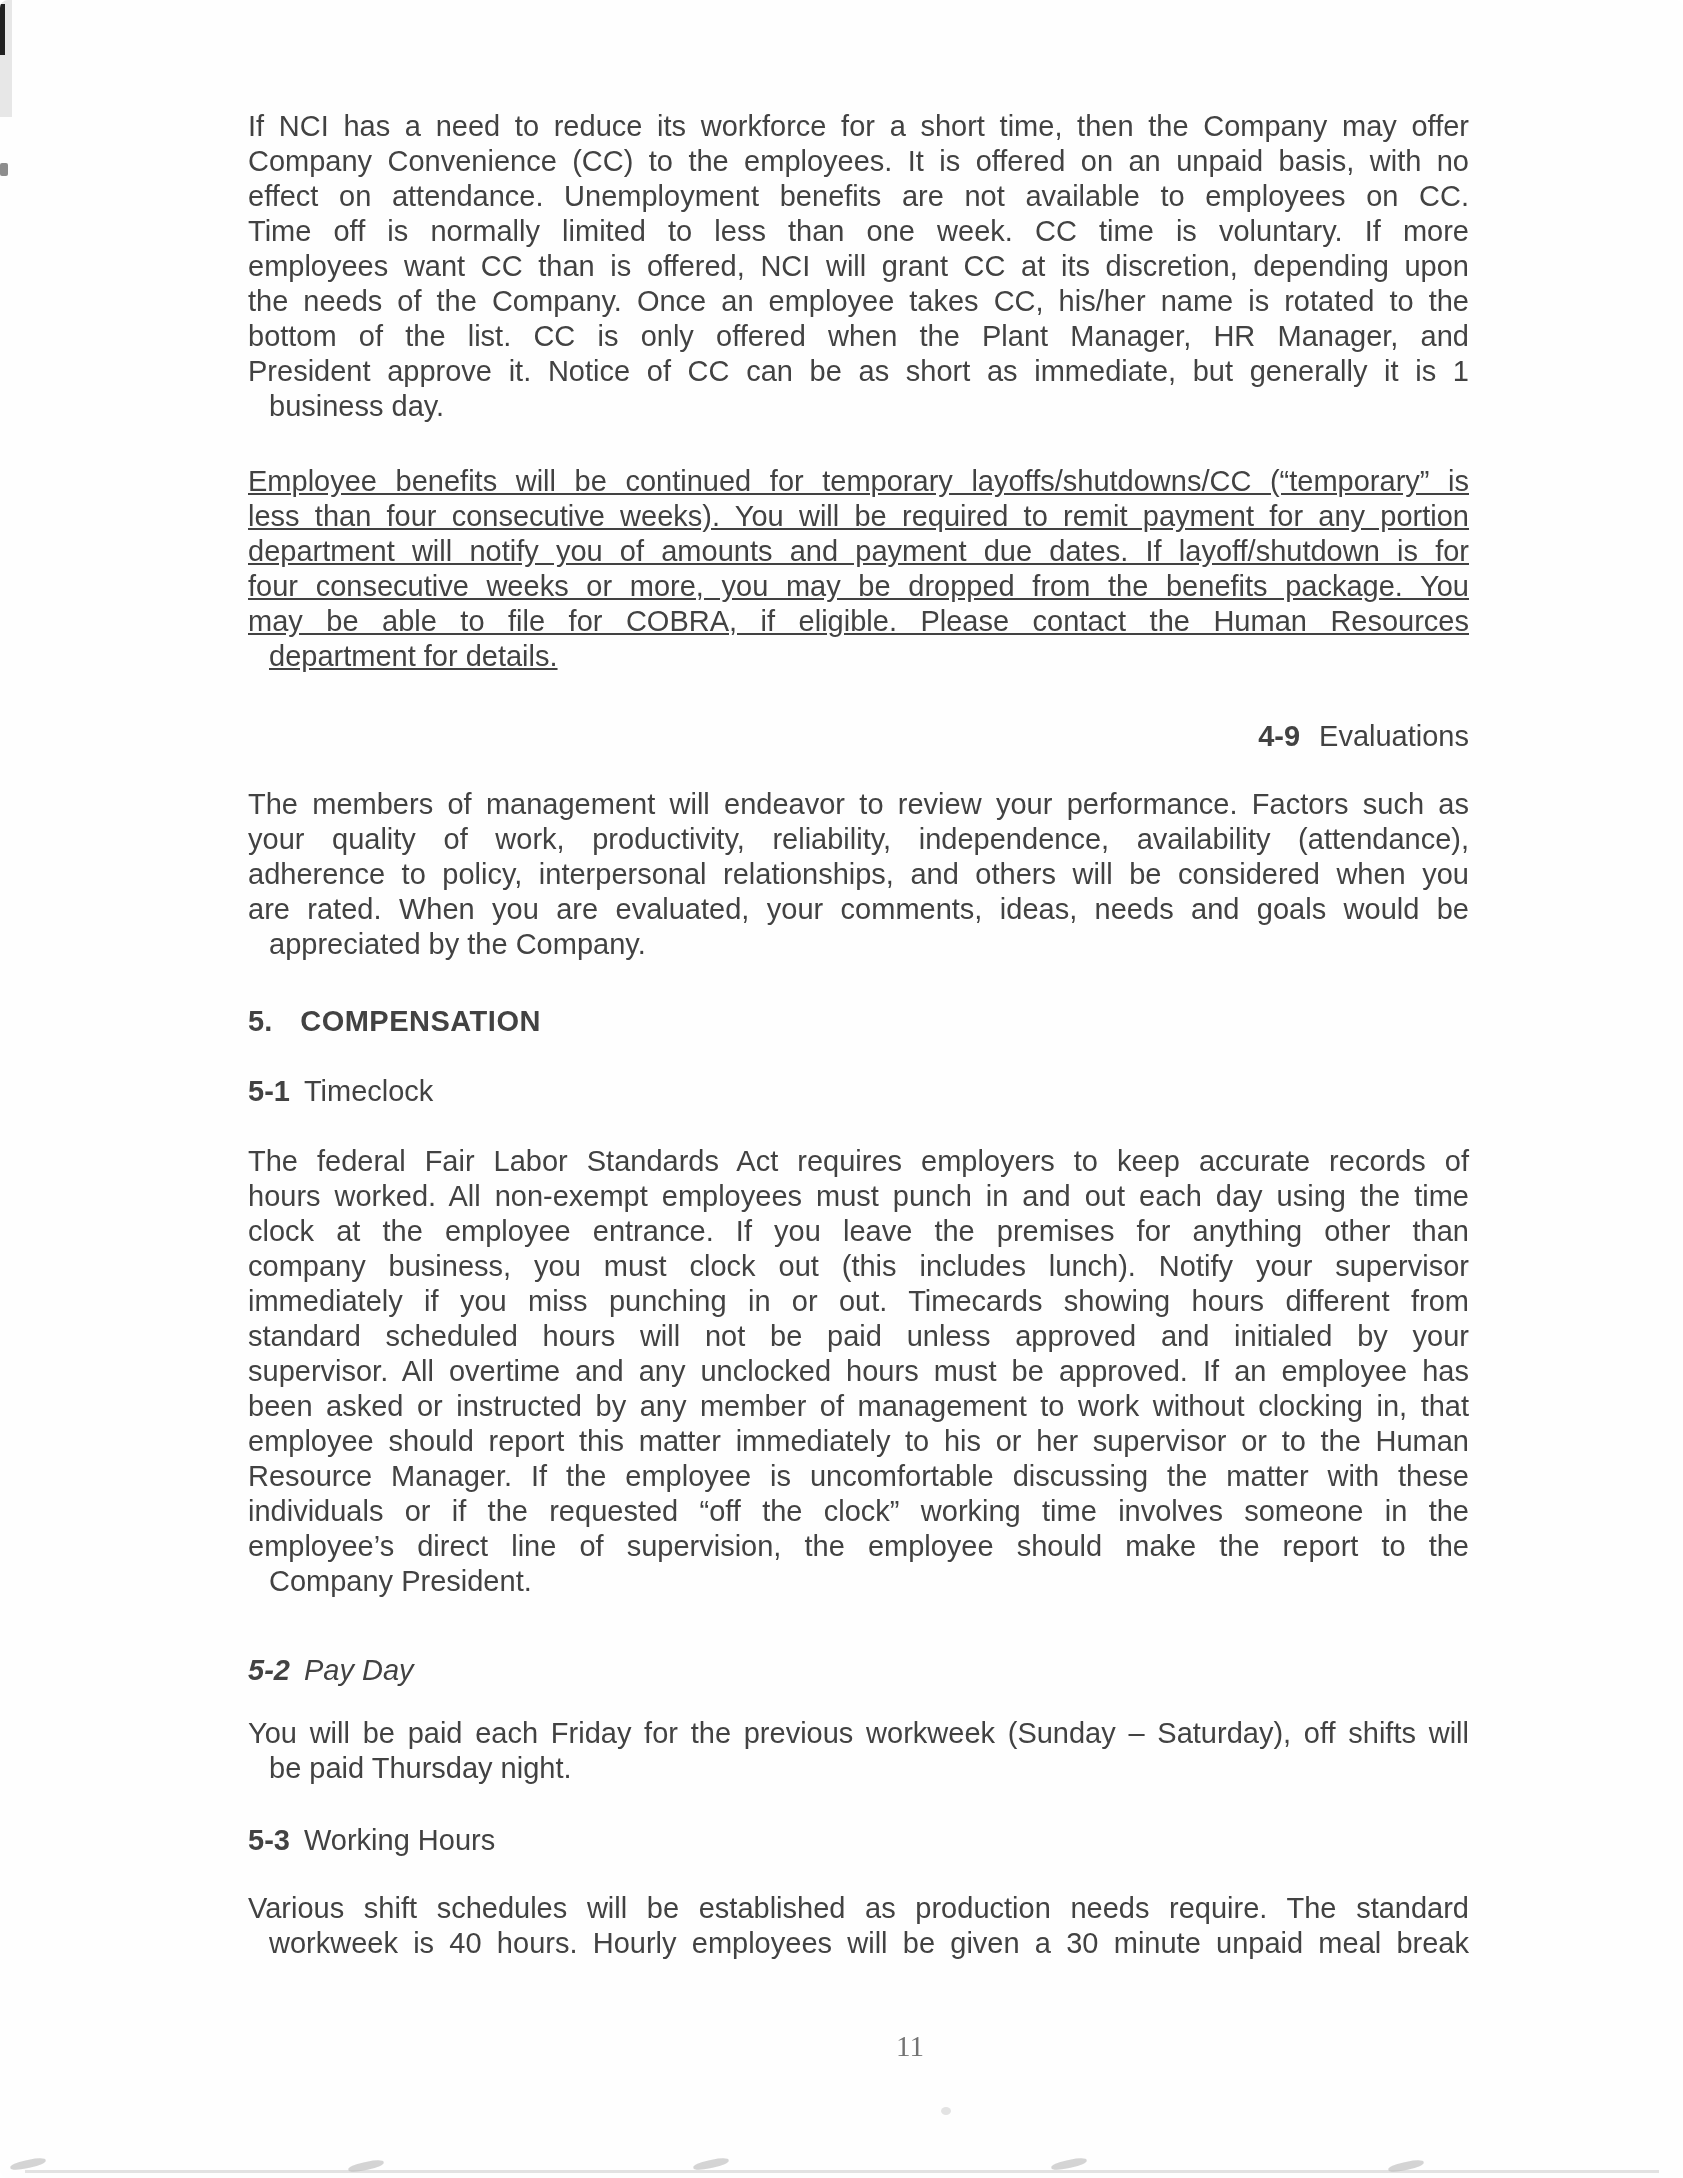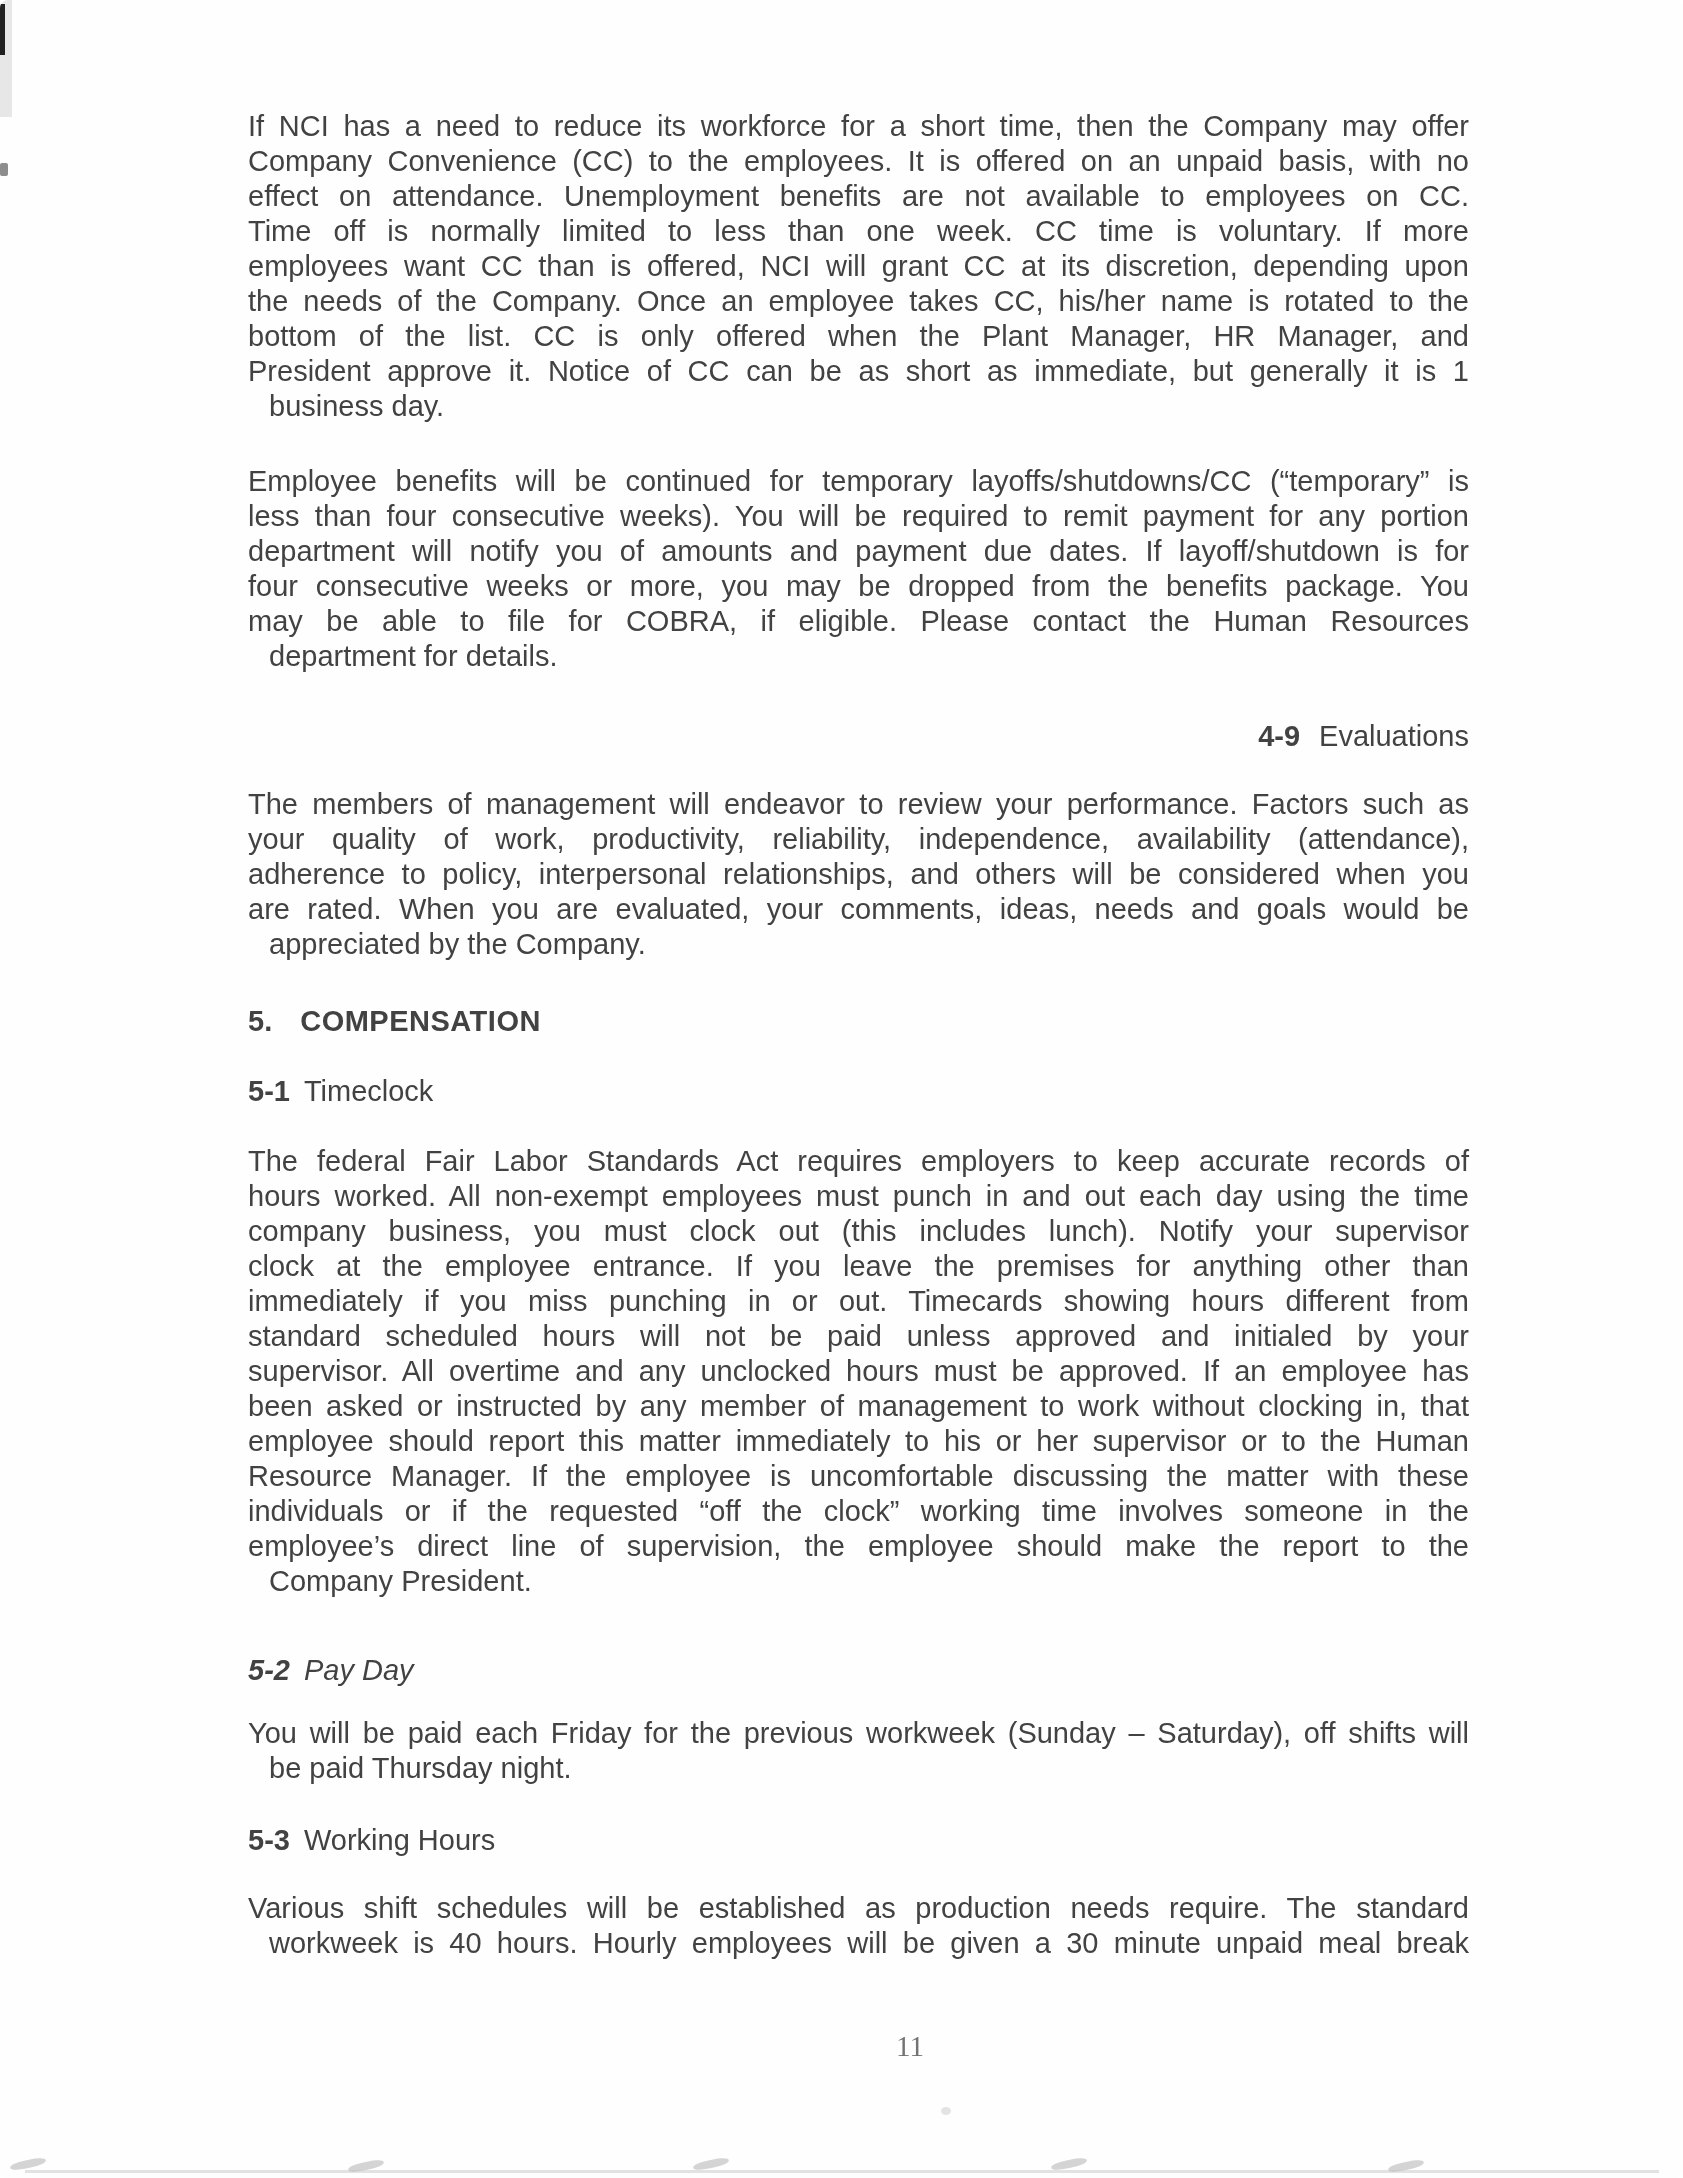--- a/index.html
+++ b/index.html
@@ -29,21 +29,21 @@
     height: 35px;
     overflow: visible;
   }
   .para > .tline:last-child { text-align-last: left; margin-left: 21px; }
   .para.cont > .tline:last-child { text-align-last: justify; }
   .heading { height: 35px; }
   .heading .num { font-weight: bold; margin-right: 14px; }
   .heading.gap2 .num { margin-right: 19px; }
   .heading.allbold .num { margin-right: 28px; }
   .heading.allbold .ttl { font-weight: bold; letter-spacing: 0.5px; }
-  .mt-para2 { margin-top: 40px; }
+  .mt-para2 { margin-top: 40px; text-decoration: underline; }
   .mt-h49   { margin-top: 45px; text-align: right; }
   .mt-para3 { margin-top: 33px; }
   .mt-h5    { margin-top: 42px; }
   .mt-h51   { margin-top: 35px; }
   .mt-para4 { margin-top: 35px; }
   .mt-h52   { margin-top: 54px; font-style: italic; }
   .mt-para5 { margin-top: 28px; }
   .mt-h53   { margin-top: 37px; }
   .mt-para6 { margin-top: 33px; }
   .pagenum {
@@ -119,22 +119,22 @@
       <span class="num">5.</span><span class="ttl">COMPENSATION</span>
     </div>
 
     <div class="heading mt-h51">
       <span class="num">5-1</span><span class="ttl">Timeclock</span>
     </div>
 
     <div class="para mt-para4">
         <div class="tline">The federal Fair Labor Standards Act requires employers to keep accurate records of</div>
         <div class="tline">hours worked.  All non-exempt employees must punch in and out each day using the time</div>
+        <div class="tline">clock at the employee entrance.  If you leave the premises for anything other than</div>
         <div class="tline">company business, you must clock out (this includes lunch). Notify your supervisor</div>
-        <div class="tline">clock at the employee entrance.  If you leave the premises for anything other than</div>
         <div class="tline">immediately if you miss punching in or out. Timecards showing hours different from</div>
         <div class="tline">standard scheduled hours will not be paid unless approved and initialed by your</div>
         <div class="tline">supervisor.  All overtime and any unclocked hours must be approved. If an employee has</div>
         <div class="tline">been asked or instructed by any member of management to work without clocking in, that</div>
         <div class="tline">employee should report this matter immediately to his or her supervisor or to the Human</div>
         <div class="tline">Resource Manager. If the employee is uncomfortable discussing the matter with these</div>
         <div class="tline">individuals or if the requested “off the clock” working time involves someone in the</div>
         <div class="tline">employee’s direct line of supervision, the employee should make the report to the</div>
         <div class="tline">Company President.</div>
       </div>

